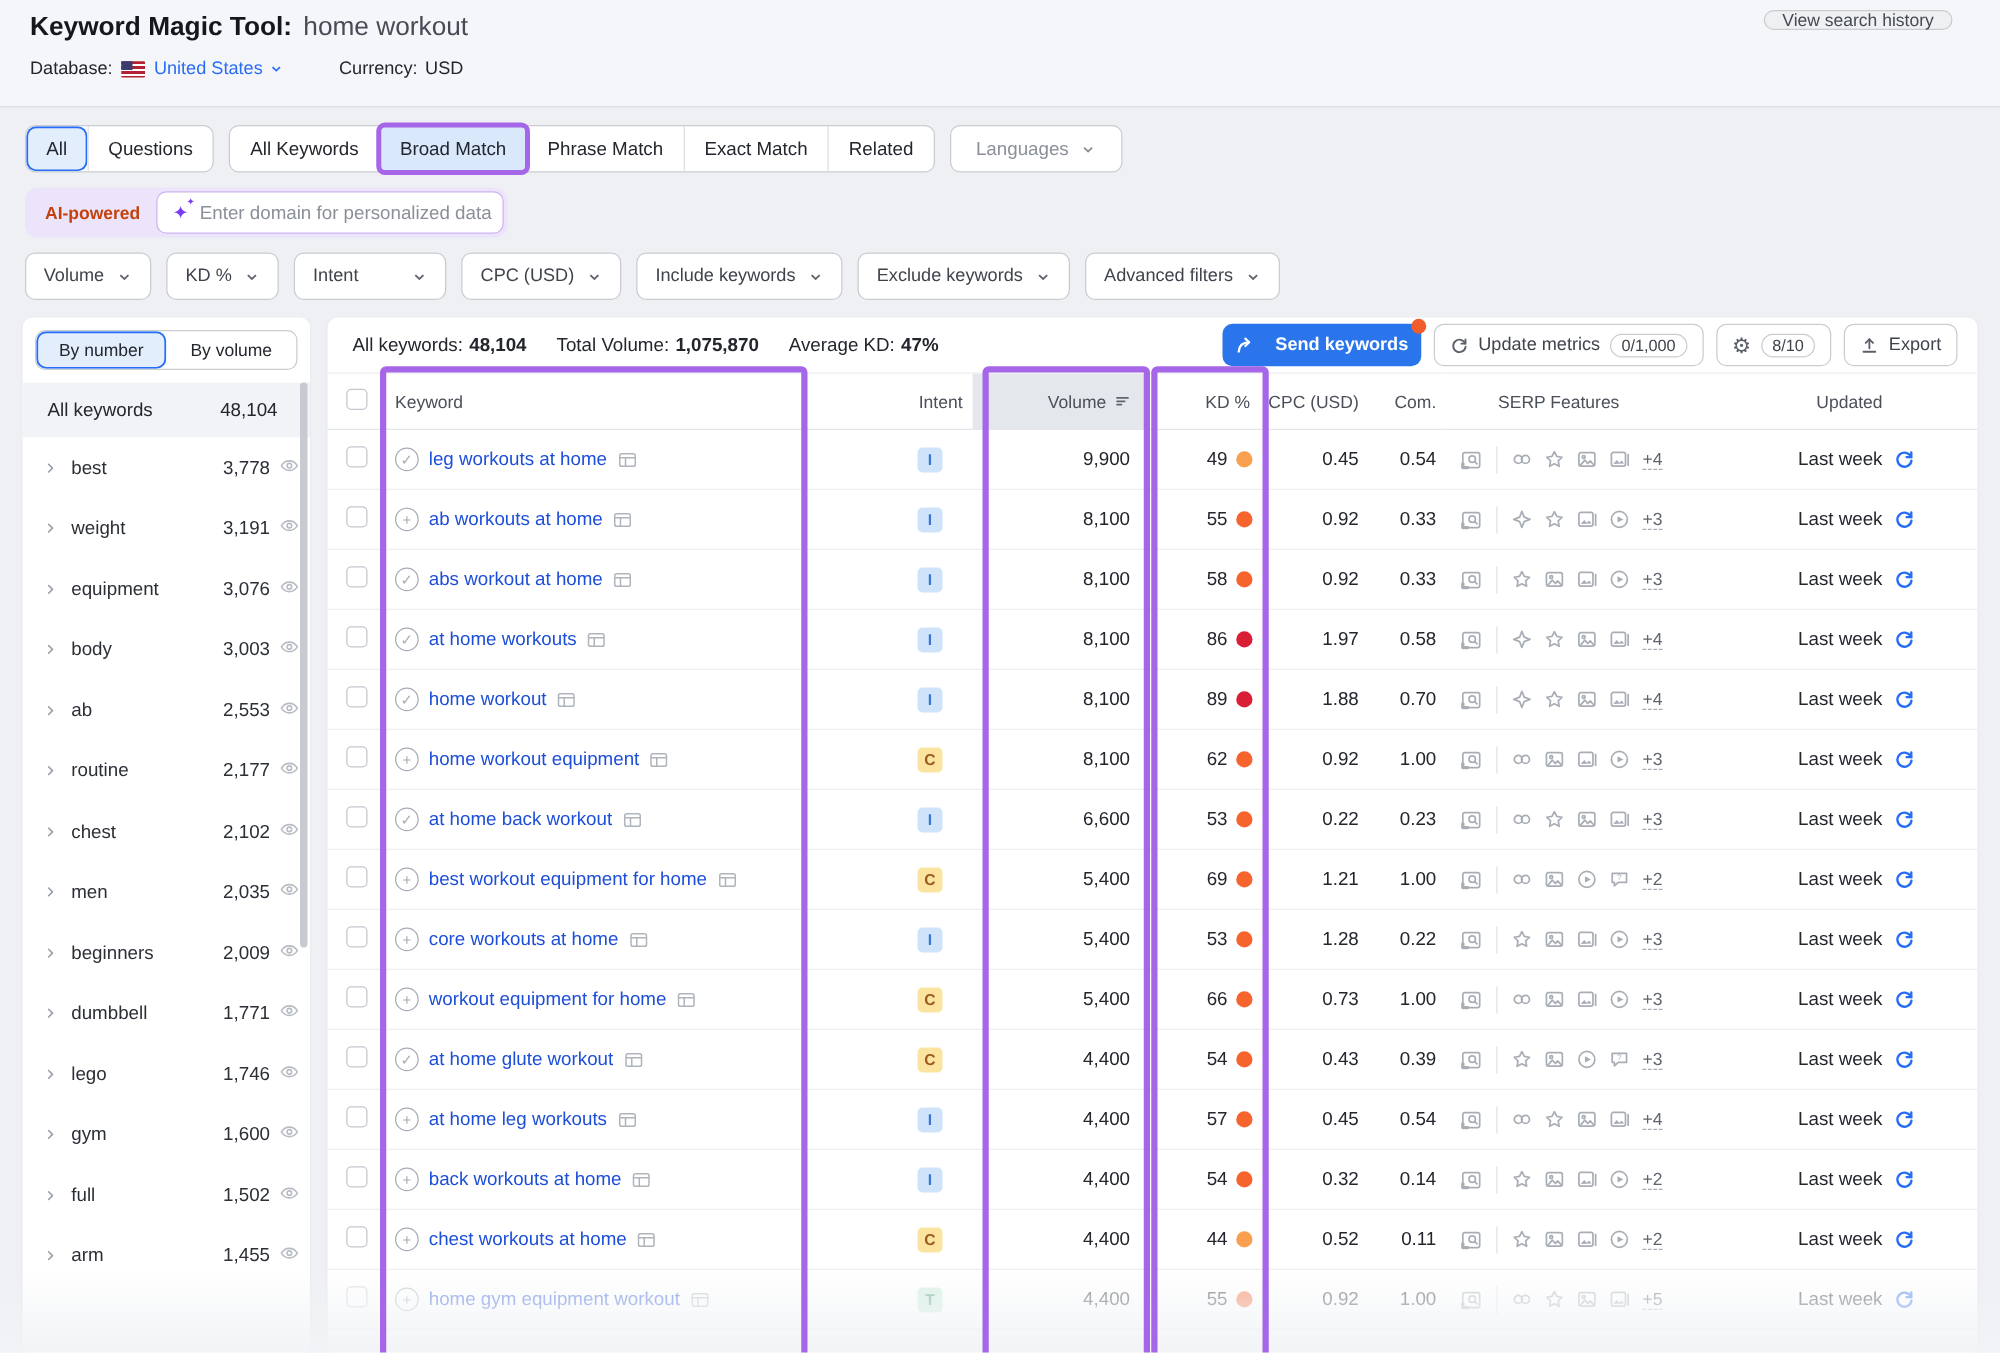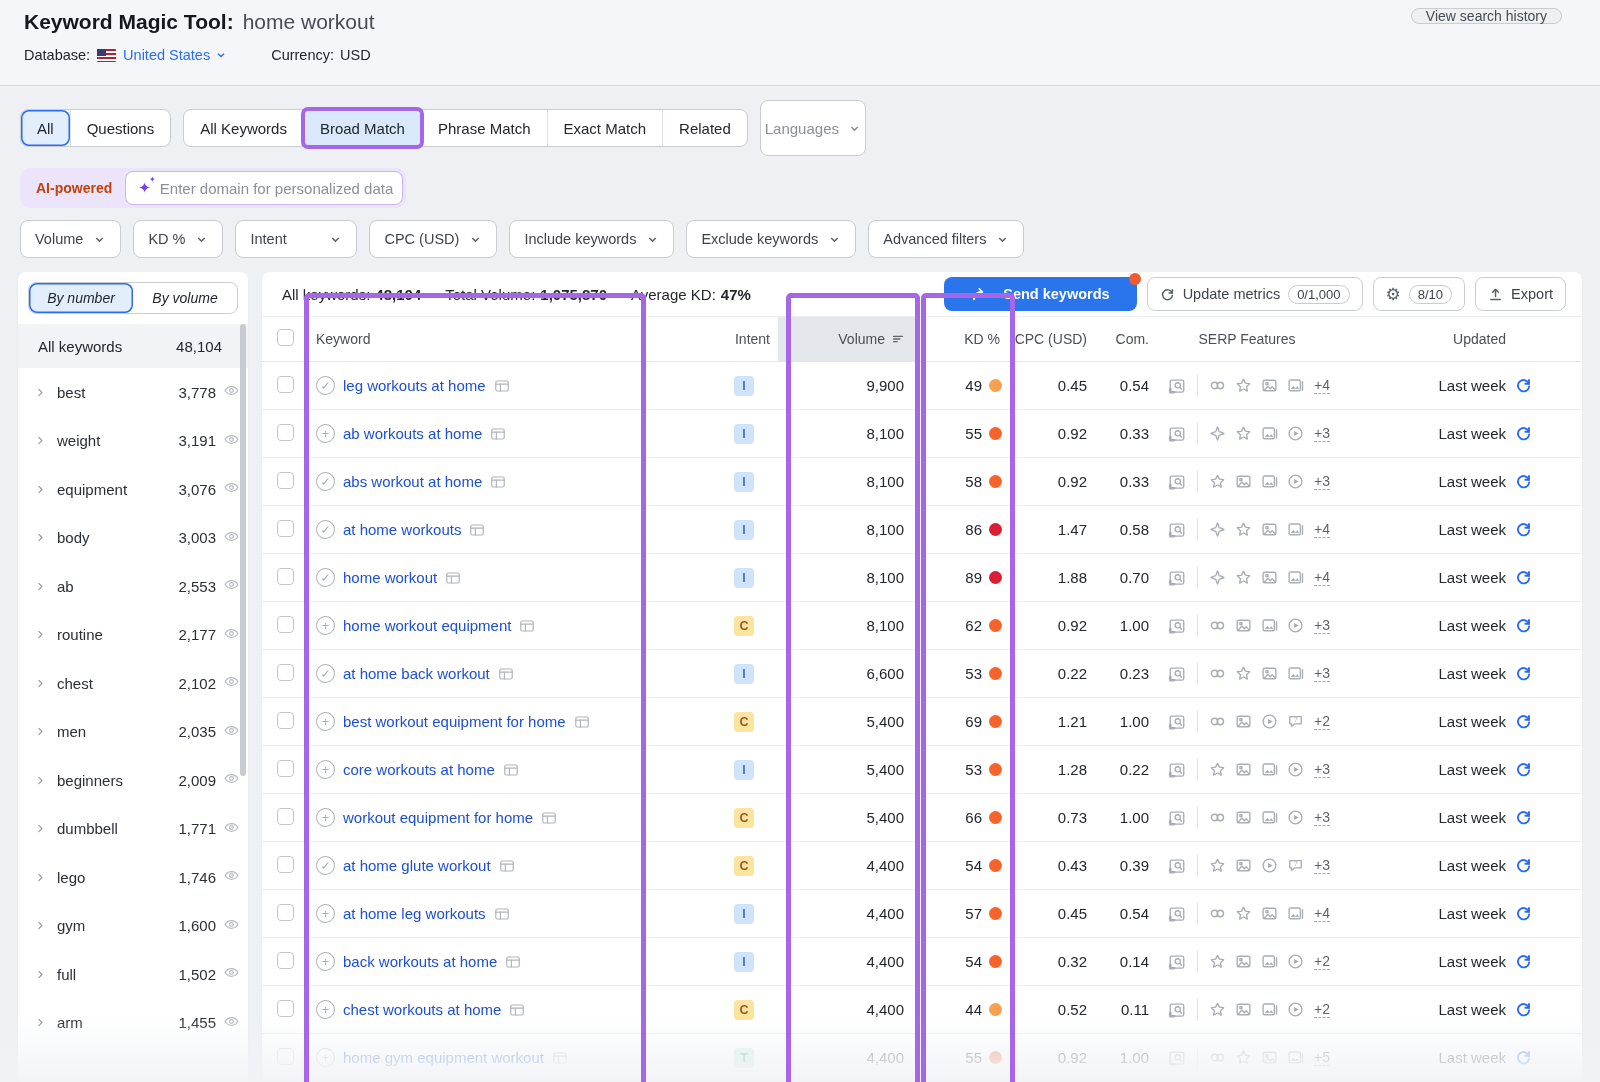--- a/index.html
+++ b/index.html
@@ -23,21 +23,21 @@
   .fi svg { display:block; }
 
   
   .tabs-row { display:flex; gap:12px; margin:14px 20px 0; align-items:center; }
   .seg { display:inline-flex; background:#fff; border:1px solid #c9ccd1; border-radius:8px; height:38px; align-items:stretch; }
   .tab { display:flex; align-items:center; padding:0 16px; font-size:15px; color:#23262d; position:relative; white-space:nowrap; }
   .tab + .tab { border-left:1px solid #dcdfe3; }
   .tab.sel-blue { background:#e2eefc; box-shadow:inset 0 0 0 1.5px #2a6df5; border-radius:8px; border-left:none; }
   .tab.sel-light { background:#d9e9fb; border-radius:6px; }
   .tab.annotated::after { content:""; position:absolute; inset:-3px; border:4px solid #a566e8; border-radius:7px; pointer-events:none; z-index:7; }
-  .lang-btn { height:56px; background:#fff; border:1px solid #c9ccd1; border-radius:8px; padding:0 4px; display:inline-flex; align-items:center; gap:9px; font-size:15px; color:#8a8f98; }
+  .lang-btn { height:38px; background:#fff; border:1px solid #c9ccd1; border-radius:8px; padding:0 20px; display:inline-flex; align-items:center; gap:9px; font-size:15px; color:#8a8f98; }
 
   
   .ai-row { margin:12px 20px 0; }
   .ai-pill { display:inline-flex; align-items:center; background:#ece4fb; border-radius:10px; padding:3px; }
   .ai-label { color:#c2410c; font-weight:bold; font-size:14px; padding:0 13px; }
   .ai-input { display:flex; align-items:center; gap:9px; background:#fff; border:1px solid #cdb4f2; border-radius:8px; height:34px; padding:0 12px; width:278px; }
   .ai-spark { color:#7a3bf2; font-size:15px; position:relative; }
   .ai-spark i { position:absolute; font-style:normal; font-size:8px; top:-4px; right:-5px; }
   .ai-ph { color:#8a8f98; font-size:15px; white-space:nowrap; }
 
@@ -45,38 +45,38 @@
   .filters-row { margin:12px 20px 0; display:flex; gap:12px; }
   .filter-btn { height:38px; background:#fff; border:1px solid #c9ccd1; border-radius:8px; padding:0 14px; display:inline-flex; align-items:center; gap:10px; font-size:14.5px; color:#3f434c; }
   .filter-btn:nth-child(3) { width:122px; justify-content:space-between; }
 
   
   .main { display:flex; gap:14px; margin:14px 18px 0; height:830px; }
   .card { background:#fff; border-radius:8px; box-shadow:0 1px 2px rgba(20,24,31,.05); }
 
   
   .sidebar { width:230px; position:relative; overflow:hidden; flex:none; }
-  .toggle-wrap { padding:10px;font-style:italic; }
+  .toggle-wrap { padding:10px; }
   .toggle { display:flex; border:1px solid #c9ccd1; border-radius:8px; height:32px; }
   .toggle-opt { flex:1; display:flex; align-items:center; justify-content:center; font-size:14px; color:#23262d; white-space:nowrap; }
   .toggle-opt.sel { background:#e2eefc; box-shadow:inset 0 0 0 1.5px #2a6df5; border-radius:8px; }
   .side-all { display:flex; justify-content:space-between; align-items:center; height:44px; padding:0 26px 0 20px; background:#f1f3f7; font-size:15px; }
   .side-item { display:flex; align-items:center; height:48.5px; padding:0 8px 0 16px; font-size:15px; color:#2b2f36; }
   .side-item .lbl { margin-left:10px; }
   .side-item .cnt { margin-left:auto; }
   .side-item .eye { margin-left:7px; }
   .side-scroll { position:absolute; right:2px; top:52px; width:6px; height:452px; border-radius:3px; background:#c7cbd1; }
 
   
   .table-card { flex:1; position:relative; overflow:hidden; }
   .tbl-toolbar { display:flex; align-items:center; height:44px; padding:0 16px 0 20px; }
   .stats { display:flex; gap:24px; font-size:15px; }
   .stat b { margin-left:5px; }
   .tbl-actions { margin-left:auto; display:flex; gap:10px; align-items:center; }
-  .btn-primary { background:#2a74ec; color:#fff; border:none; height:34px; border-radius:8px; font-size:14.5px; font-weight:bold; padding:0 27px; display:inline-flex; gap:15px; align-items:center; position:relative; }
+  .btn-primary { background:#2a74ec; color:#fff; border:none; height:34px; border-radius:8px; font-size:14.5px; font-weight:bold; padding:0 10px; display:inline-flex; gap:15px; align-items:center; position:relative; }
   .btn-primary .ndot { position:absolute; top:-4px; right:-4px; width:12px; height:12px; border-radius:50%; background:#f05c2e; }
   .btn-sec { height:34px; border-radius:8px; border:1px solid #c9ccd1; background:#fff; display:inline-flex; align-items:center; gap:8px; padding:0 12px; font-size:14.5px; color:#3f434c; }
   .pill { border:1px solid #c9ccd1; border-radius:12px; padding:1px 8px; font-size:13px; color:#3f434c; }
   .gear { font-size:17px; color:#5b606b; line-height:1; }
 
   table { width:100%; border-collapse:collapse; table-layout:fixed; }
   thead th { height:45px; border-top:1px solid #edeef1; border-bottom:1px solid #e3e6ea; font-weight:normal; font-size:14px; color:#4a4f58; }
   th.c-kw { text-align:left; padding-left:8px; }
   th.c-int { text-align:right; padding-right:8px; }
   th.c-vol { text-align:right; padding-right:13px; background:#e4e7eb; }
@@ -798,21 +798,21 @@
                 <span class="intent-badge int-I">I</span>
               </div>
             </td>
             <td class="c-vol">8,100</td>
             <td>
               <div class="kd-cell">
                 <span>86</span>
                 <span class="kd-dot kd-high"></span>
               </div>
             </td>
-            <td class="c-cpc">1.47</td>
+            <td class="c-cpc">1.97</td>
             <td class="c-com">0.58</td>
             <td>
               <div class="serp-cell">
                 <span class="fi">
                   <svg width="18" height="18" viewBox="0 0 16 16" fill="none" stroke="#a9aeb6" stroke-width="1.2" stroke-linejoin="round" stroke-linecap="round">
                     <rect x="2" y="2.8" width="12" height="10.6" rx="1.5"></rect>
                     <path d="M2 10.6v2.8h3.4" stroke-width="2.4"></path>
                     <circle cx="8.7" cy="7.4" r="2.3"></circle>
                     <path d="M10.4 9.1l1.7 1.7"></path>
                   </svg>

